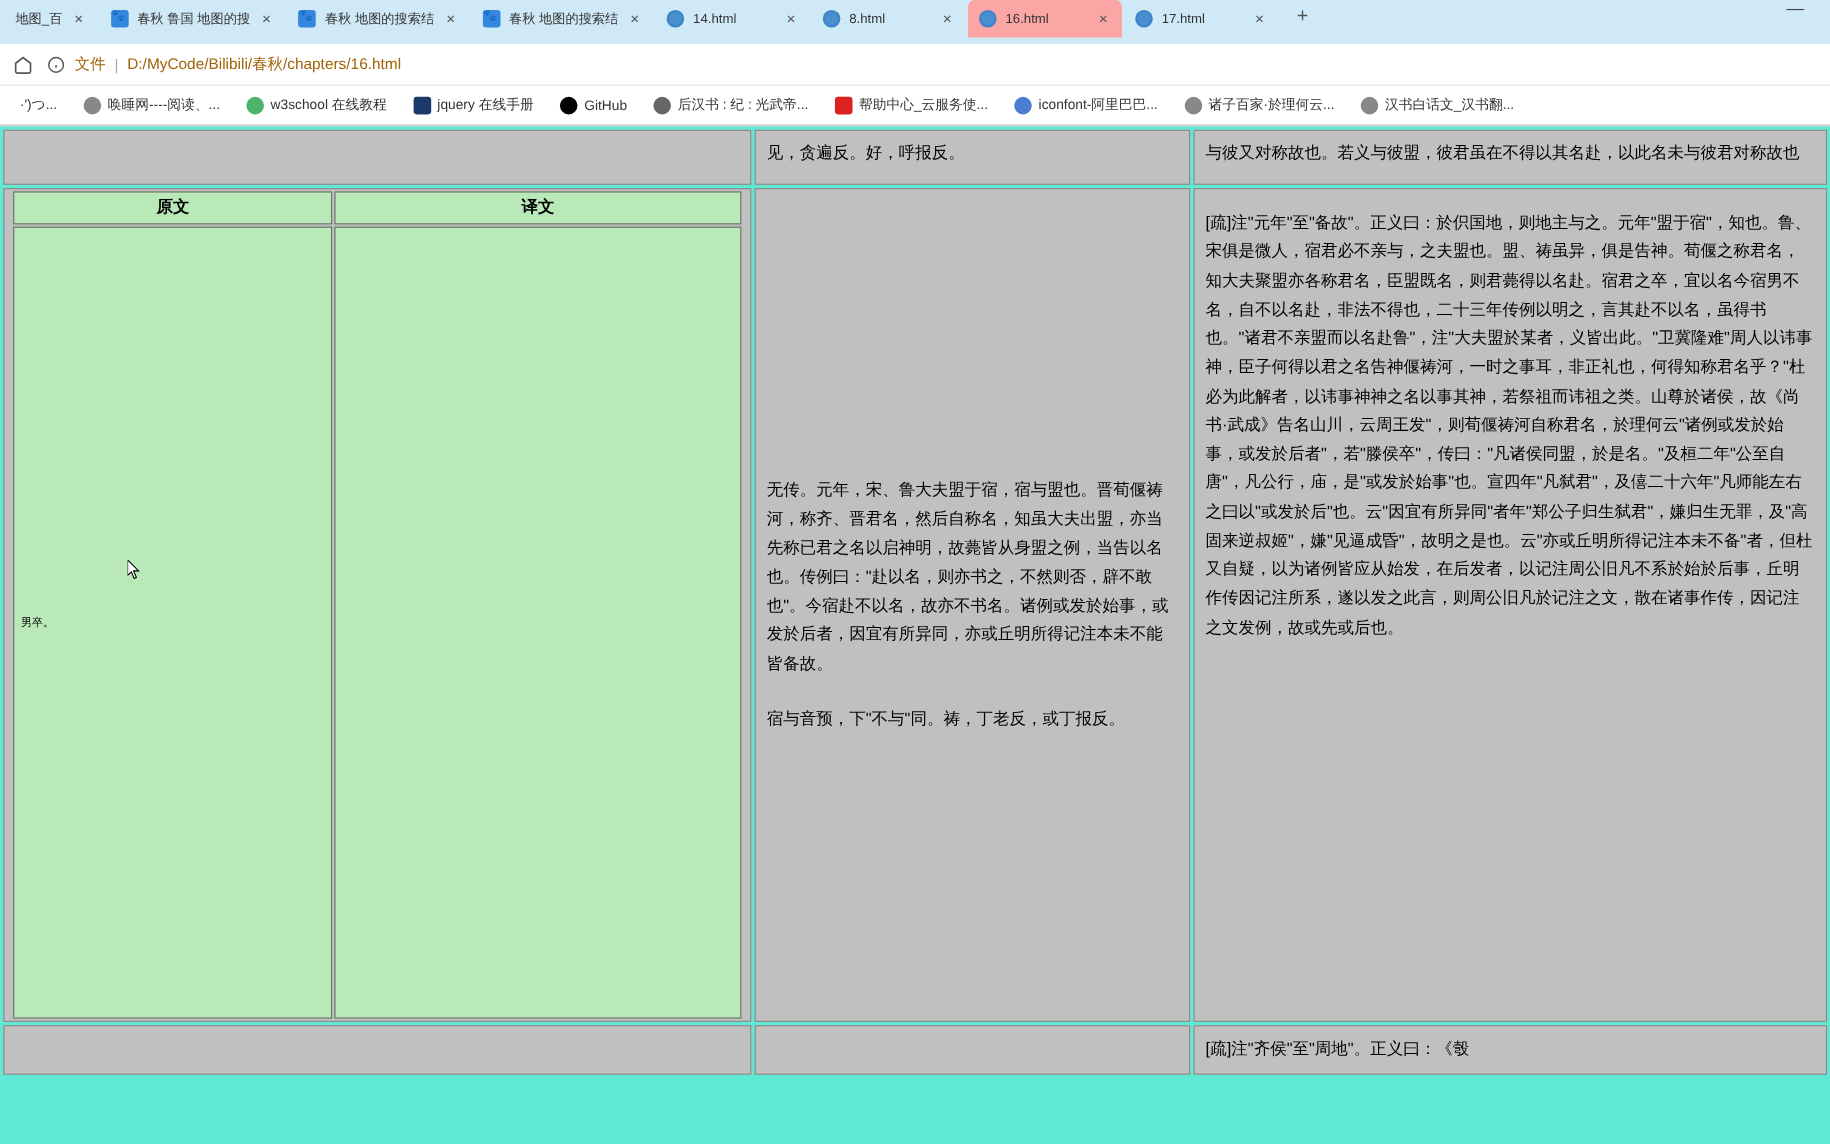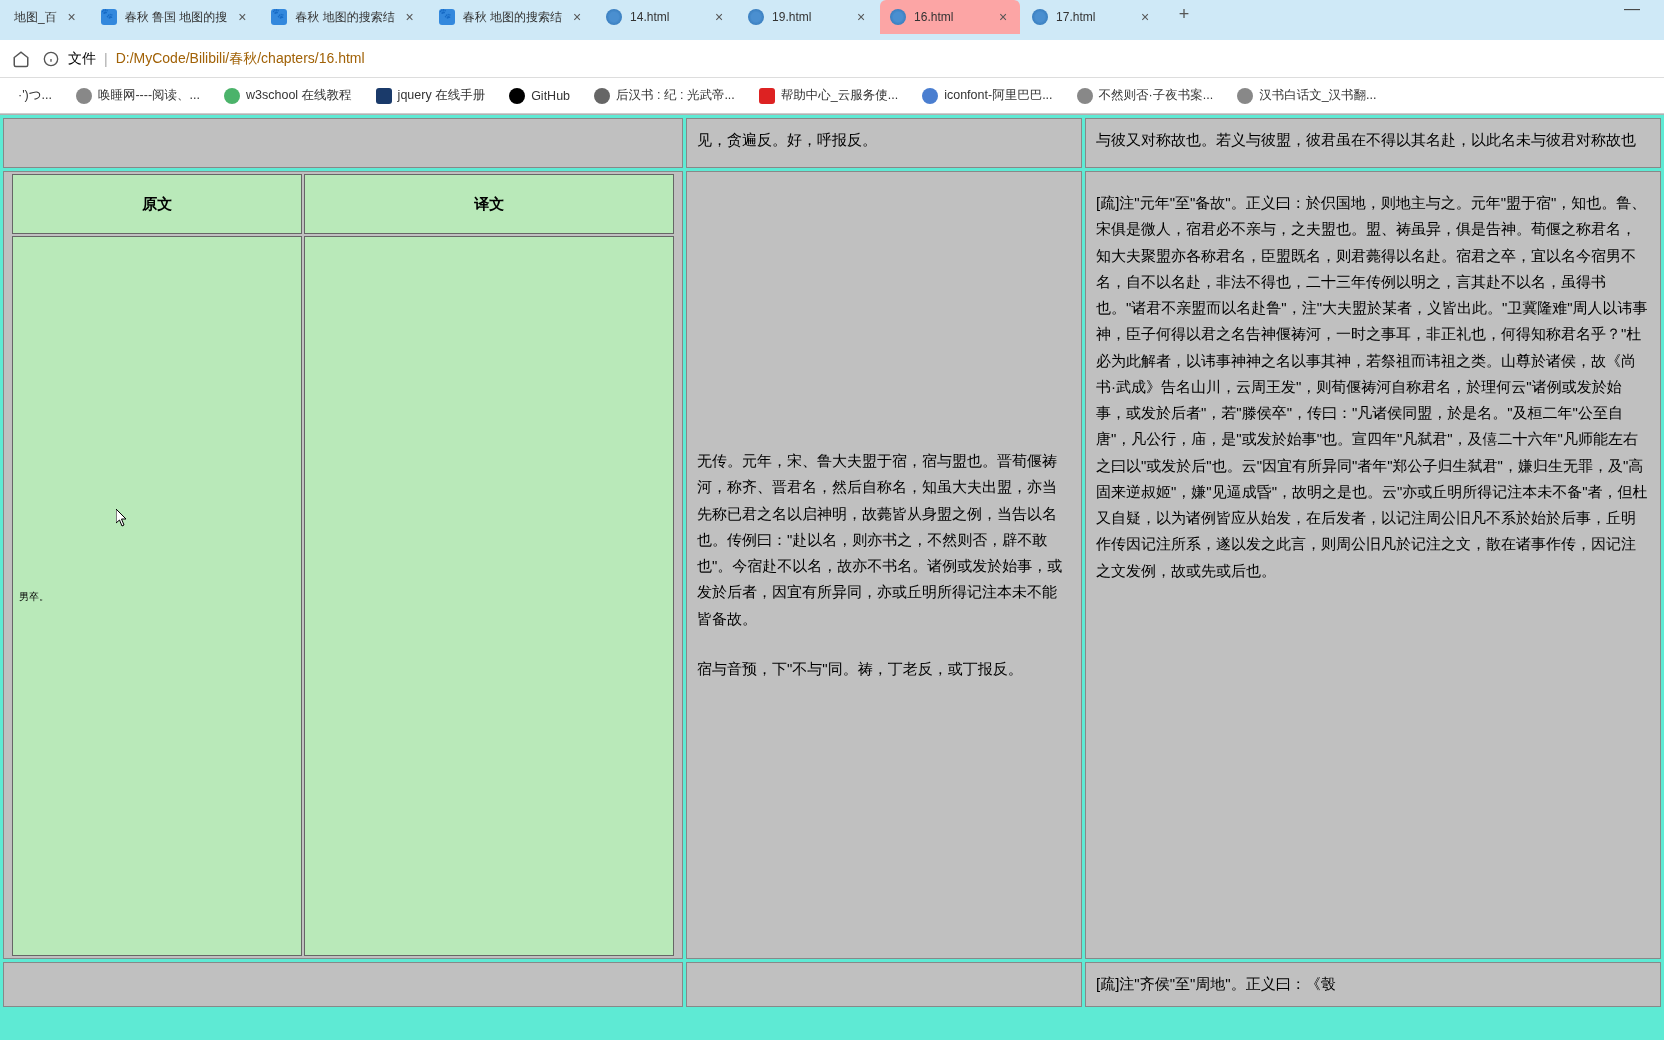--- a/index.html
+++ b/index.html
@@ -12,38 +12,38 @@
     .tab.active { background: #fca5a5; }
     .tab-icon { width: 16px; height: 16px; flex-shrink: 0; }
     .tab-title { flex: 1; white-space: nowrap; overflow: hidden; text-overflow: ellipsis; }
     .tab-close { width: 14px; height: 14px; display: flex; align-items: center; justify-content: center; color: #555; font-size: 14px; }
     .new-tab { width: 28px; height: 28px; display: flex; align-items: center; justify-content: center; font-size: 18px; color: #555; margin-left: 6px; }
     .win-controls { margin-left: auto; display: flex; gap: 20px; padding-right: 20px; color: #444; }
     
     .address-bar { display: flex; align-items: center; background: #fff; height: 38px; padding: 0 12px; gap: 12px; border-bottom: 1px solid #ddd; }
     .addr-icon { width: 18px; height: 18px; color: #555; display: flex; align-items: center; justify-content: center; }
     .url-box { flex: 1; display: flex; align-items: center; gap: 8px; font-size: 14px; color: #333; }
-    .url-label { color: #000000; }
+    .url-label { color: #a16207; }
     .url-sep { color: #aaa; }
     .url-path { color: #a16207; }
     
     .bookmarks { display: flex; align-items: center; background: #fff; height: 36px; padding: 0 8px; gap: 4px; border-bottom: 1px solid #ccc; }
     .bm { display: flex; align-items: center; gap: 6px; padding: 4px 10px; font-size: 12.5px; color: #333; cursor: pointer; white-space: nowrap; }
     .bm-icon { width: 16px; height: 16px; border-radius: 50%; flex-shrink: 0; }
     
     
     .content { height: calc(100vh - 114px); overflow: auto; background: #5eead4; position: relative; }
     .page-table { width: 100%; border-collapse: separate; border-spacing: 3px; }
     .page-table td { background: #c0c0c0; border: 1px solid #888; vertical-align: middle; padding: 8px 10px; font-size: 15px; line-height: 1.75; color: #000; }
     .col-left { width: 680px; }
     .col-mid { width: 396px; }
     .col-right { }
     
     .inner-table { width: 100%; border-collapse: separate; border-spacing: 2px; }
-    .inner-table th { background: #b9e9b9; border: 1px solid #666; padding: 16px; font-size: 15px; font-weight: bold; text-align: center; }
+    .inner-table th { background: #b9e9b9; border: 1px solid #666; padding: 1px; font-size: 15px; font-weight: bold; text-align: center; }
     .inner-table td { background: #b9e9b9; border: 1px solid #666; padding: 4px 6px; font-size: 10px; height: 22px; margin-top: 48px; }
     
     .big-row td { height: 720px; }
     .top-row td { height: 50px; vertical-align: top; }
     .bot-row td { height: 40px; }
     
     .cursor { position: absolute; top: 394px; left: 116px; width: 12px; height: 18px; pointer-events: none; }
     
     
     .fi-globe { background: radial-gradient(circle, #4a8fd0 40%, #2a6fb0 100%); border-radius: 50%; }
@@ -74,21 +74,21 @@
       <span class="tab-title">春秋 地图的搜索结</span>
       <span class="tab-close">×</span>
     </div>
     <div class="tab">
       <span class="tab-icon fi-globe"></span>
       <span class="tab-title">14.html</span>
       <span class="tab-close">×</span>
     </div>
     <div class="tab">
       <span class="tab-icon fi-globe"></span>
-      <span class="tab-title">19.html</span>
+      <span class="tab-title">8.html</span>
       <span class="tab-close">×</span>
     </div>
     <div class="tab active">
       <span class="tab-icon fi-globe"></span>
       <span class="tab-title">16.html</span>
       <span class="tab-close">×</span>
     </div>
     <div class="tab">
       <span class="tab-icon fi-globe"></span>
       <span class="tab-title">17.html</span>
@@ -147,21 +147,21 @@
     <div class="bm">
       <span class="bm-icon" style="background:#d22;border-radius:3px"></span>
       <span>帮助中心_云服务使...</span>
     </div>
     <div class="bm">
       <span class="bm-icon" style="background:#4a7ed0"></span>
       <span>iconfont-阿里巴巴...</span>
     </div>
     <div class="bm">
       <span class="bm-icon" style="background:#888"></span>
-      <span>不然则否·子夜书案...</span>
+      <span>诸子百家·於理何云...</span>
     </div>
     <div class="bm">
       <span class="bm-icon" style="background:#888"></span>
       <span>汉书白话文_汉书翻...</span>
     </div>
   </div>
 </div>
 
 <div class="content">
   <table class="page-table">

